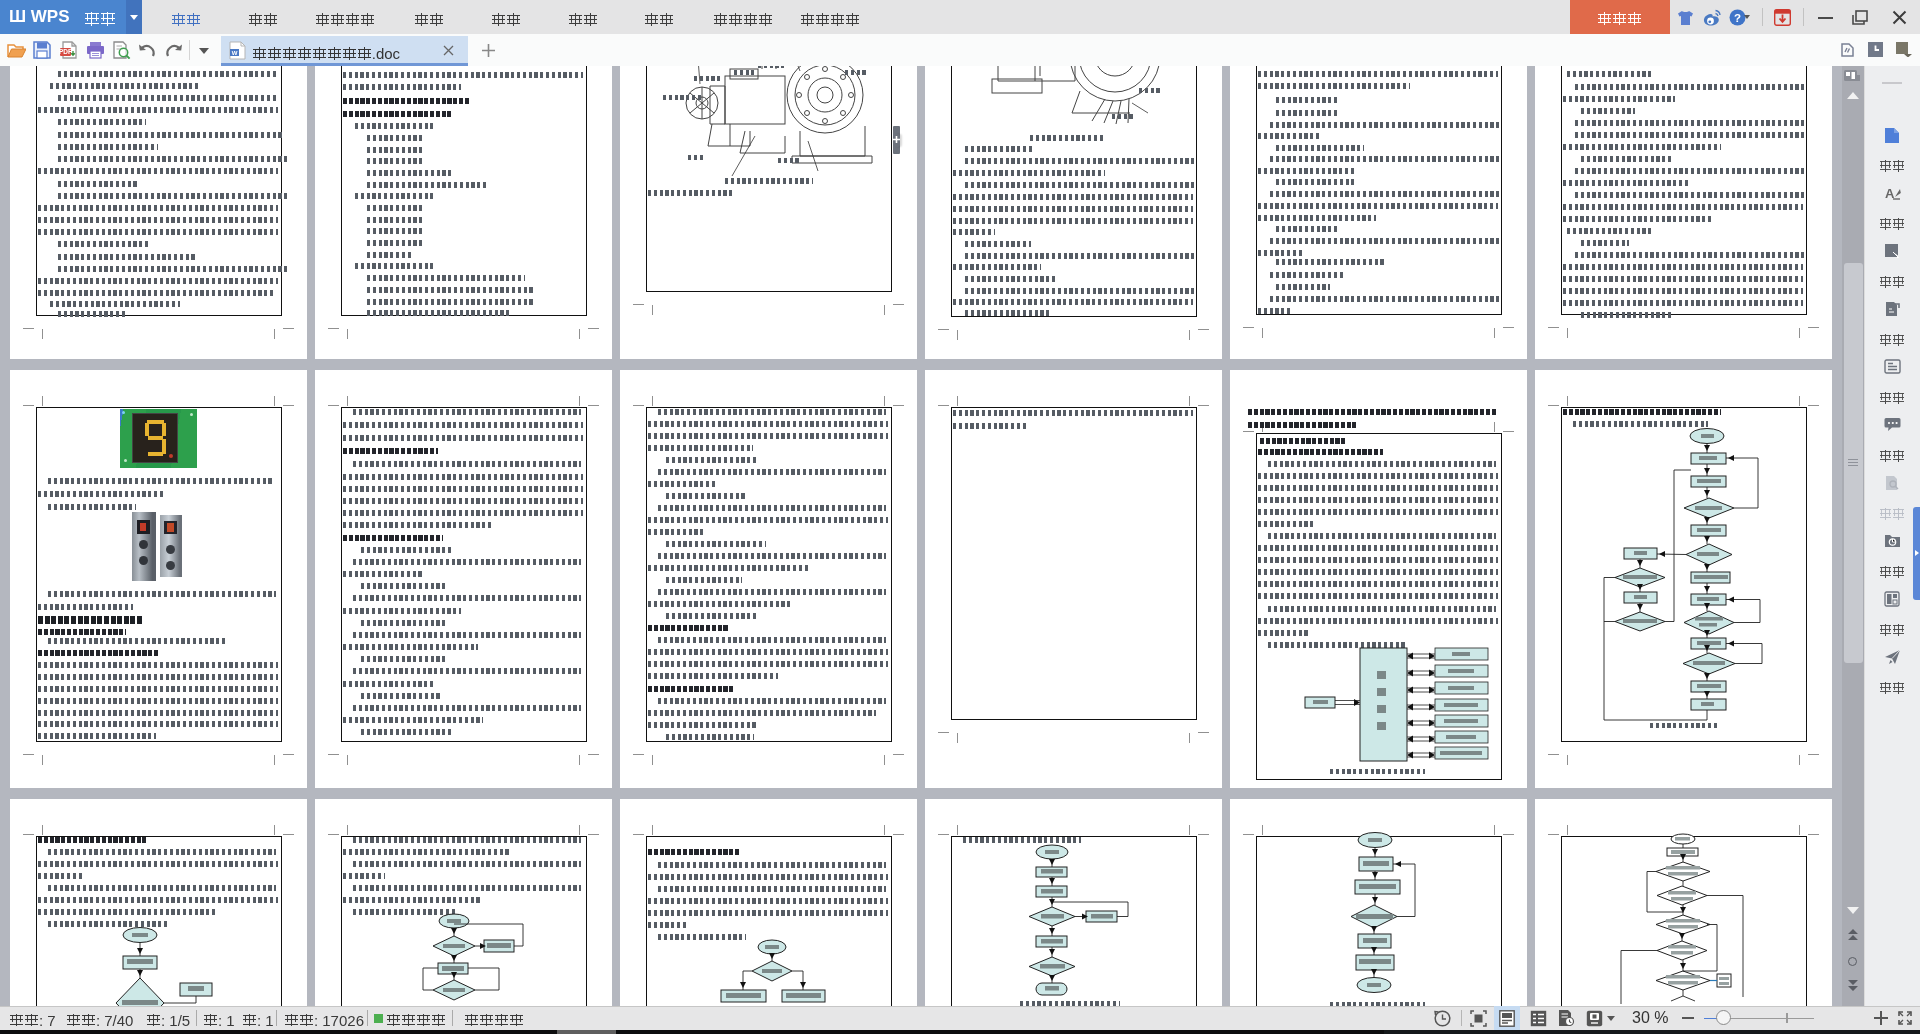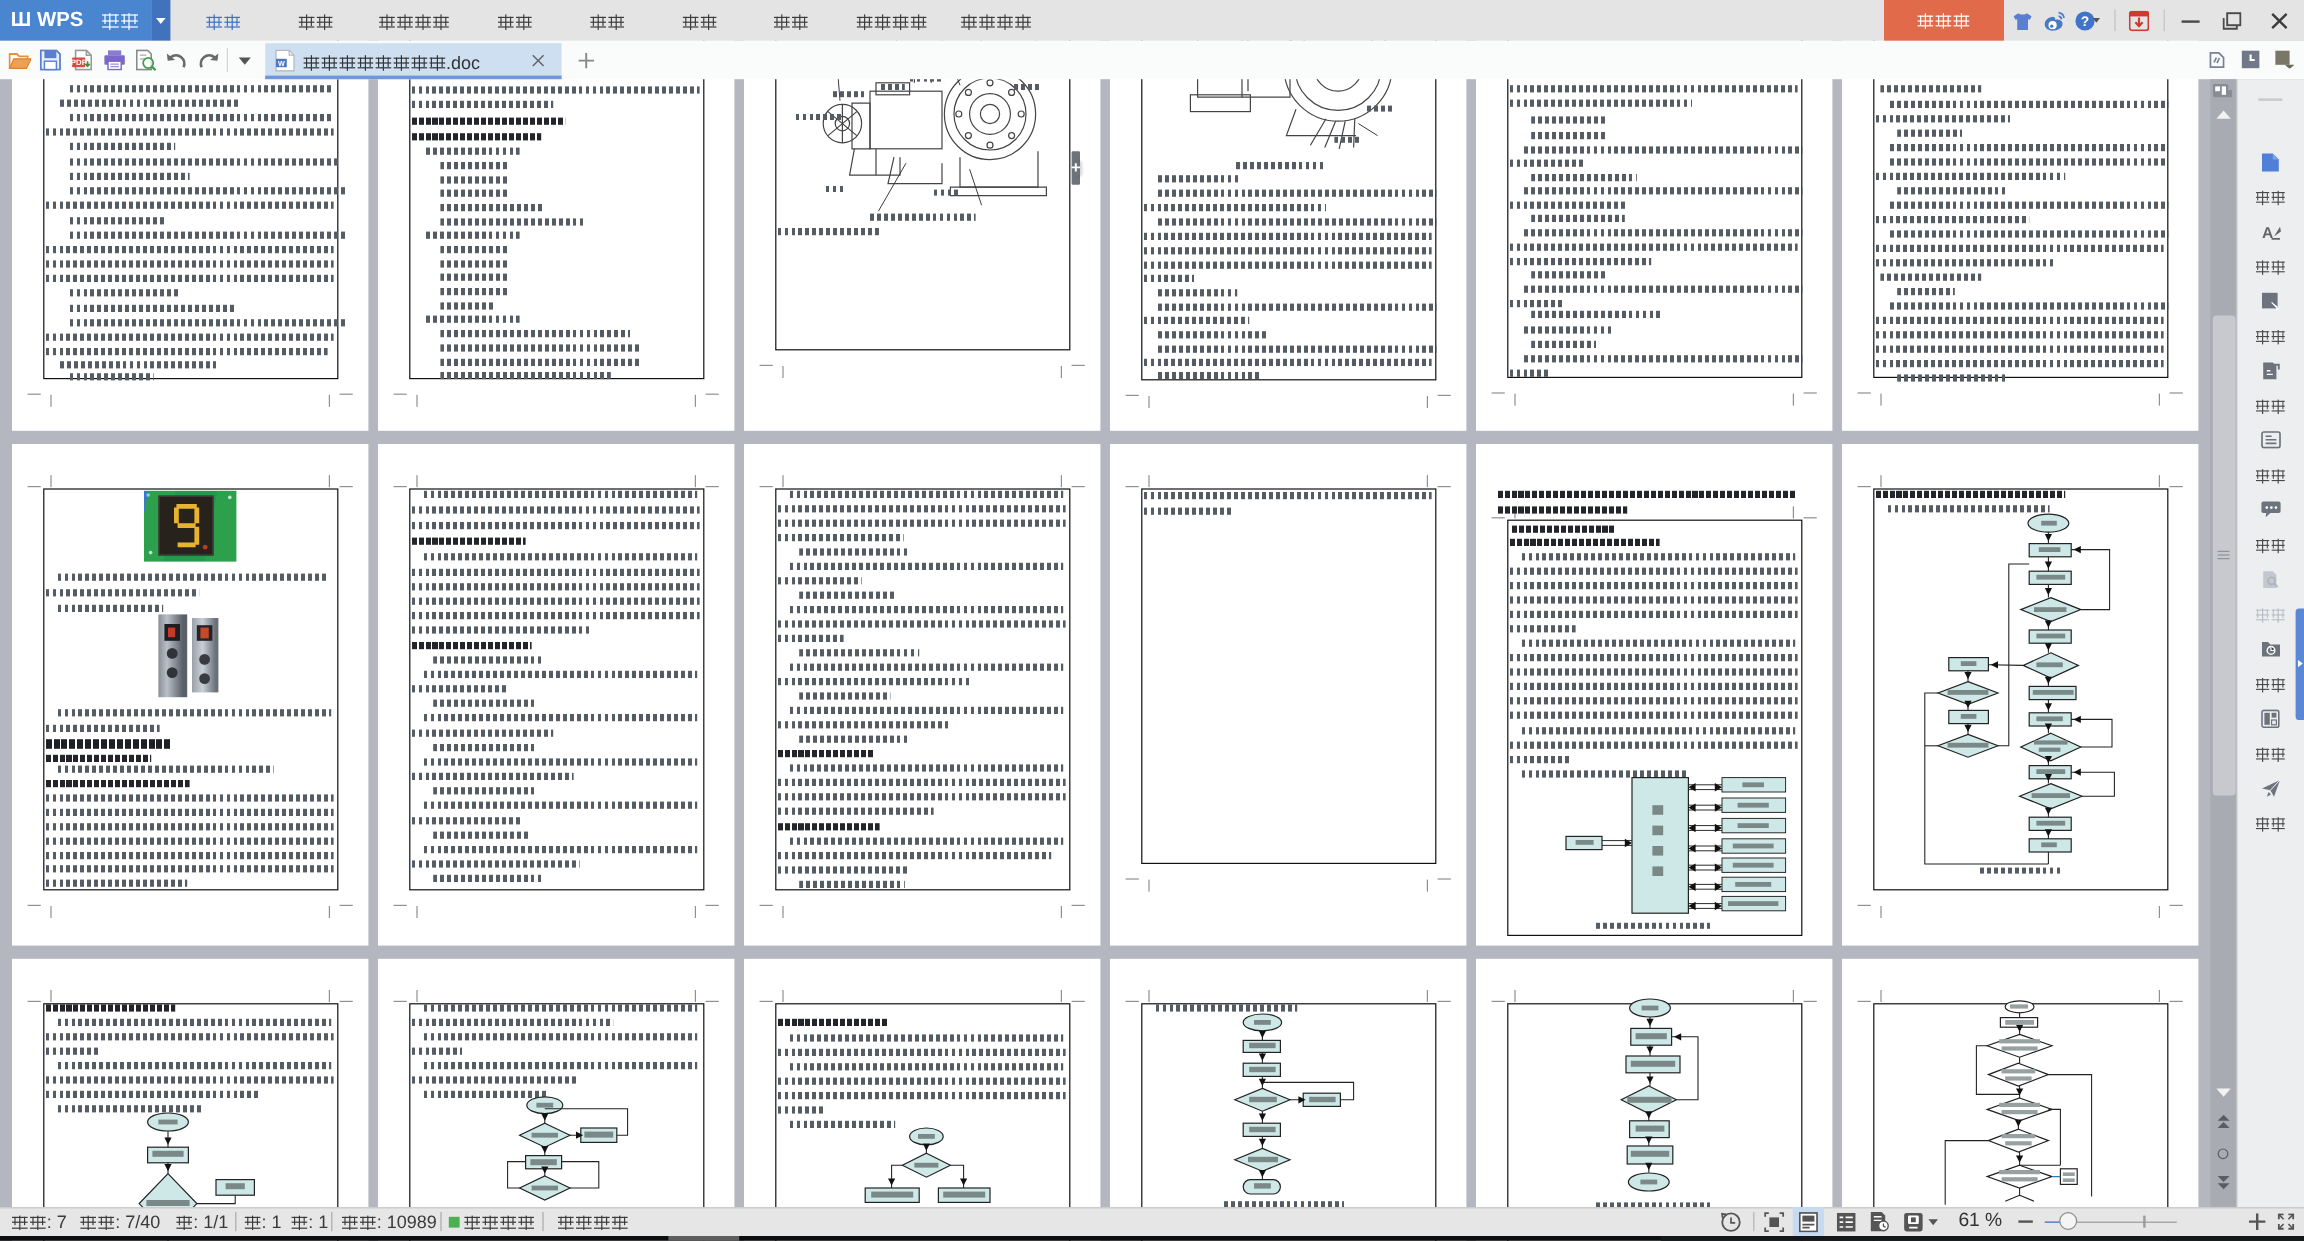--- a/index.html
+++ b/index.html
@@ -976,26 +976,26 @@
       <path d="M1 8 L16 1 L11 15 L8 9.5 Z" fill="#6d737d"></path>
       <path d="M8 9.5 L16 1" stroke="#fff" stroke-width="0.8"></path>
       <path d="M6.5 11 L5 15 L8.5 13" fill="#6d737d"></path>
     </svg></div>
 <div class="ab" style="left:1864px;top:678px;width:56px;text-align:center;color:#4a4a4a"><span class="zs" style="font-size:13.5px;color:#4a4a4a;"><i class="z"></i><i class="z"></i></span></div>
 <div class="ab" style="left:1913px;top:507px;width:7px;height:93px;background:#5b87d7;border-radius:3px 0 0 3px"></div>
 <div class="ab" style="left:1915px;top:550px;border-top:3.5px solid transparent;border-bottom:3.5px solid transparent;border-left:4px solid #fff"></div>
 <div class="ab" style="left:0;top:1006px;width:1920px;height:24px;background:#e6e6e7;border-top:1px solid #c6c6c6"></div>
 <div class="ab" style="left:9px;top:1010px;font-size:15px;color:#3a3a3a"><span class="zs" style="font-size:15px;color:#3a3a3a;"><i class="z"></i><i class="z"></i></span><span style="vertical-align:middle">: 7</span></div>
 <div class="ab" style="left:66px;top:1010px;font-size:15px;color:#3a3a3a"><span class="zs" style="font-size:15px;color:#3a3a3a;"><i class="z"></i><i class="z"></i></span><span style="vertical-align:middle">: 7/40</span></div>
-<div class="ab" style="left:146px;top:1010px;font-size:15px;color:#3a3a3a"><span class="zs" style="font-size:15px;color:#3a3a3a;"><i class="z"></i></span><span style="vertical-align:middle">: 1/1</span></div>
+<div class="ab" style="left:146px;top:1010px;font-size:15px;color:#3a3a3a"><span class="zs" style="font-size:15px;color:#3a3a3a;"><i class="z"></i></span><span style="vertical-align:middle">: 1/5</span></div>
 <div class="ab" style="left:196px;top:1010px;width:1px;height:16px;background:#aaa"></div>
 <div class="ab" style="left:203px;top:1010px;font-size:15px;color:#3a3a3a"><span class="zs" style="font-size:15px;color:#3a3a3a;"><i class="z"></i></span><span style="vertical-align:middle">: 1</span></div>
 <div class="ab" style="left:242px;top:1010px;font-size:15px;color:#3a3a3a"><span class="zs" style="font-size:15px;color:#3a3a3a;"><i class="z"></i></span><span style="vertical-align:middle">: 1</span></div>
 <div class="ab" style="left:276px;top:1010px;width:1px;height:16px;background:#aaa"></div>
-<div class="ab" style="left:284px;top:1010px;font-size:15px;color:#3a3a3a"><span class="zs" style="font-size:15px;color:#3a3a3a;"><i class="z"></i><i class="z"></i></span><span style="vertical-align:middle">: 10989</span></div>
+<div class="ab" style="left:284px;top:1010px;font-size:15px;color:#3a3a3a"><span class="zs" style="font-size:15px;color:#3a3a3a;"><i class="z"></i><i class="z"></i></span><span style="vertical-align:middle">: 17026</span></div>
 <div class="ab" style="left:367px;top:1010px;width:1px;height:16px;background:#aaa"></div>
 <div class="ab" style="left:374px;top:1014px;width:9px;height:9px;background:#4caf50"></div>
 <div class="ab" style="left:386px;top:1010px;font-size:15px;color:#3a3a3a"><span class="zs" style="font-size:15px;color:#3a3a3a;"><i class="z"></i><i class="z"></i><i class="z"></i><i class="z"></i></span></div>
 <div class="ab" style="left:452px;top:1010px;width:1px;height:16px;background:#aaa"></div>
 <div class="ab" style="left:464px;top:1010px;font-size:15px;color:#3a3a3a"><span class="zs" style="font-size:15px;color:#3a3a3a;"><i class="z"></i><i class="z"></i><i class="z"></i><i class="z"></i></span></div>
 <svg class="ab" style="left:1434px;top:1010px" width="17" height="17" viewBox="0 0 17 17">
     <circle cx="8.5" cy="8.5" r="7.3" fill="none" stroke="#555" stroke-width="1.5"></circle>
     <path d="M8.5 4.5 L8.5 9 L12 9" stroke="#555" stroke-width="1.4" fill="none"></path>
     <path d="M1.5 5 L1 1.5 L4.5 2" fill="none" stroke="#555" stroke-width="1.4"></path>
   </svg>
@@ -1020,21 +1020,21 @@
     <circle cx="12.5" cy="12.5" r="4" fill="#fff" stroke="#555" stroke-width="1.2"></circle>
     <path d="M12.5 10.5 L12.5 12.8 L14.3 13.8" stroke="#555" stroke-width="1.1" fill="none"></path>
   </svg>
 <svg class="ab" style="left:1586px;top:1010px" width="17" height="17" viewBox="0 0 17 17">
     <rect x="0.8" y="0.8" width="15.4" height="15.4" rx="2" fill="#555"></rect>
     <rect x="4" y="3" width="9" height="7" rx="1" fill="#fff"></rect>
     <rect x="6.5" y="4.5" width="4" height="4" fill="#555"></rect>
     <path d="M5 13 L12 13" stroke="#fff" stroke-width="1.4"></path>
   </svg>
 <div class="ab" style="left:1607px;top:1016px;border-left:4.5px solid transparent;border-right:4.5px solid transparent;border-top:5.5px solid #555"></div>
-<div class="ab" style="left:1632px;top:1009px;font-size:16px;color:#333">61 %</div>
+<div class="ab" style="left:1632px;top:1009px;font-size:16px;color:#333">30 %</div>
 <div class="ab" style="left:1682px;top:1017px;width:12px;height:2.2px;background:#555"></div>
 <div class="ab" style="left:1704px;top:1017.5px;width:110px;height:1.6px;background:#9a9a9a"></div>
 <div class="ab" style="left:1786px;top:1013px;width:1.6px;height:10px;background:#9a9a9a"></div>
 <div class="ab" style="left:1704px;top:1017.5px;width:20px;height:1.6px;background:#4f7fd9"></div>
 <div class="ab" style="left:1716px;top:1010px;width:15px;height:15px;background:#f5f5f5;border:1.4px solid #8a8a8a;border-radius:50%"></div>
 <svg class="ab" style="left:1874px;top:1011px" width="14" height="14" viewBox="0 0 14 14">
     <path d="M7 0 L7 14 M0 7 L14 7" stroke="#555" stroke-width="2"></path>
   </svg>
 <svg class="ab" style="left:1898px;top:1011px" width="14" height="14" viewBox="0 0 14 14">
     <path d="M1 5 L1 1 L5 1 M9 1 L13 1 L13 5 M13 9 L13 13 L9 13 M5 13 L1 13 L1 9" fill="none" stroke="#555" stroke-width="1.6"></path>

